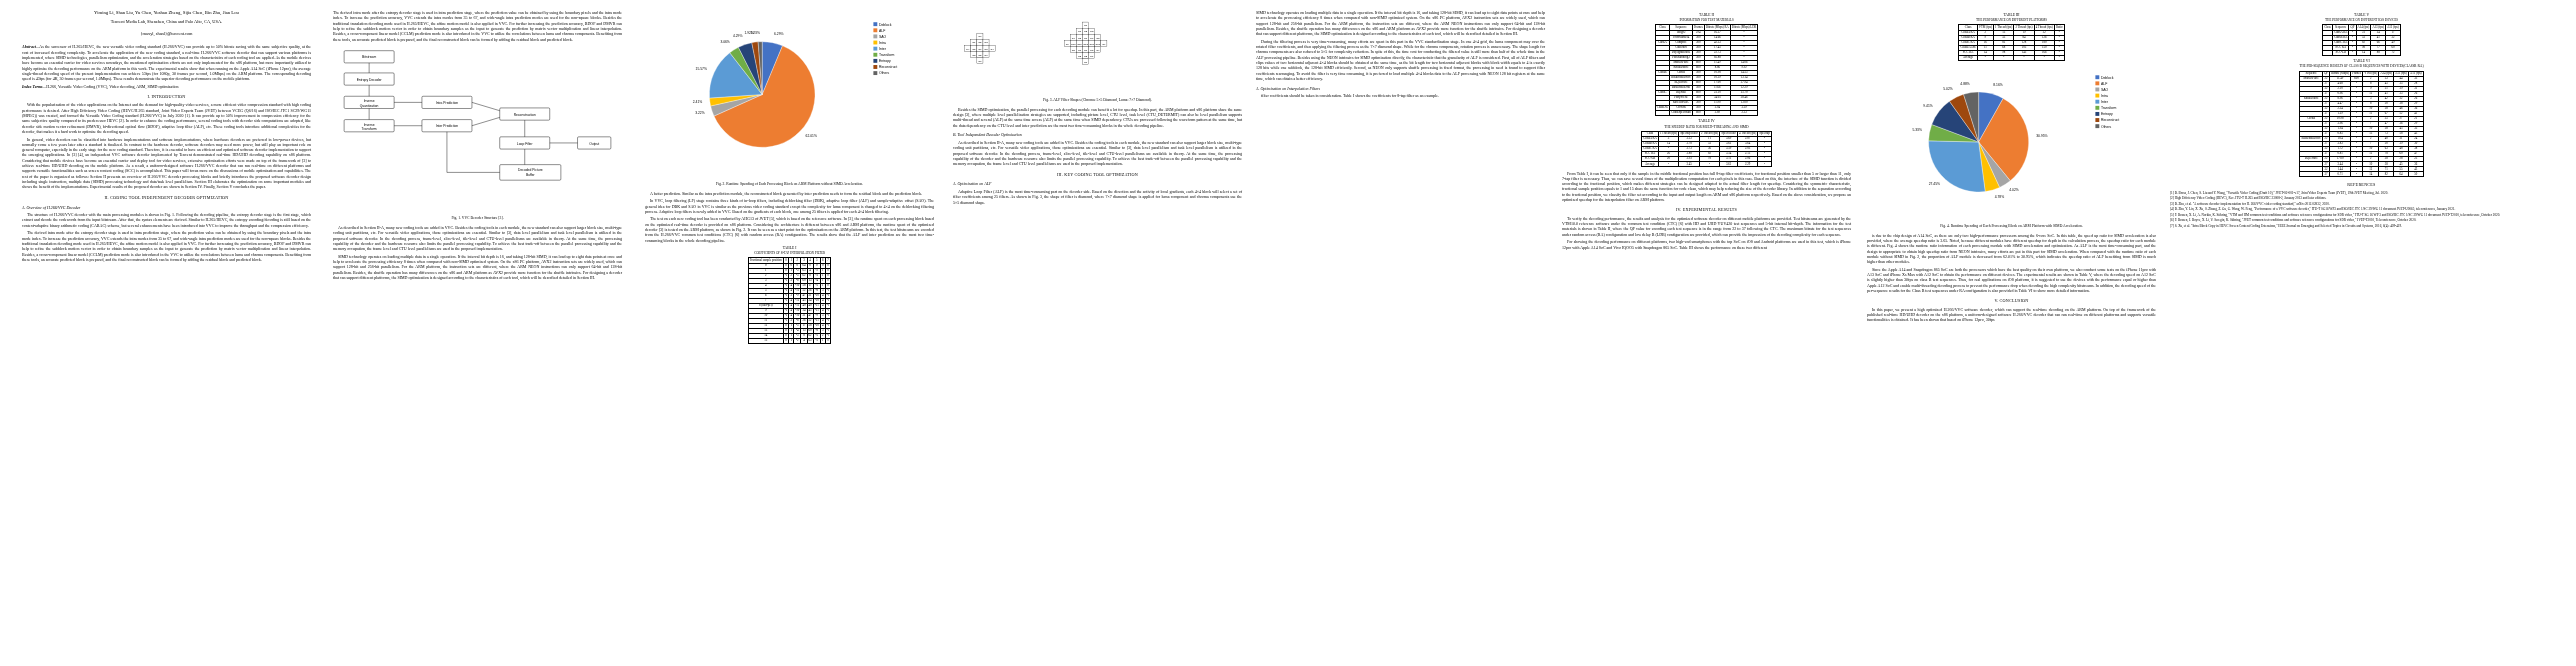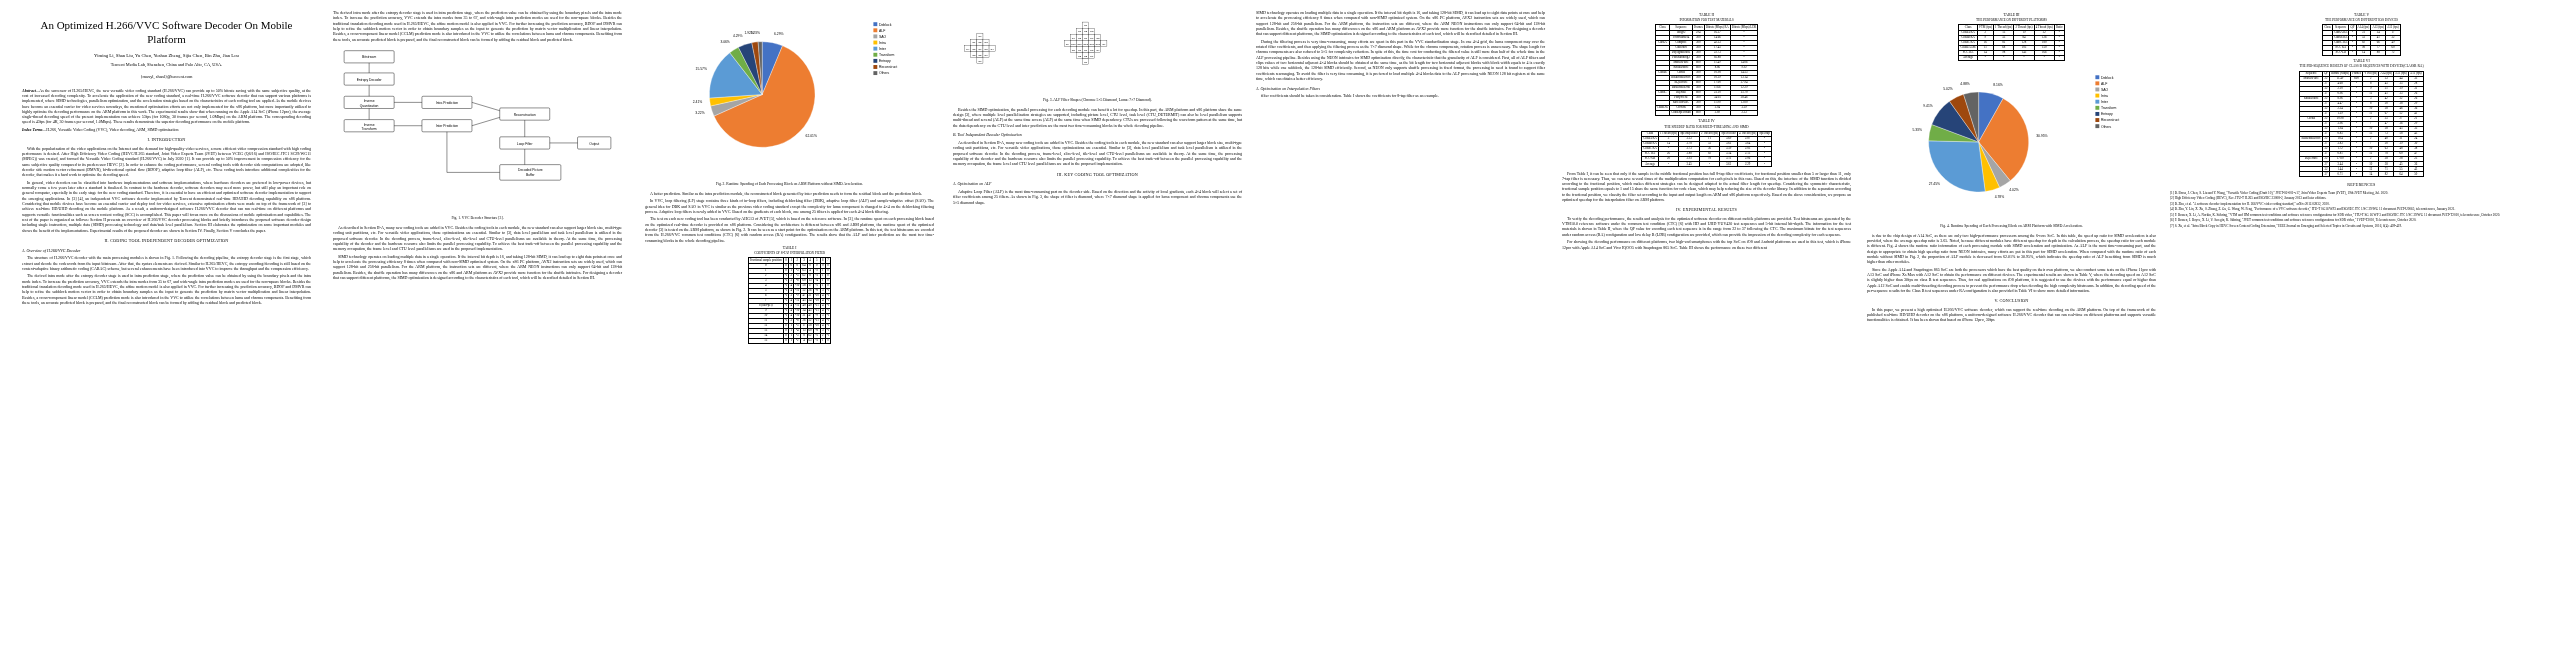--- a/index.html
+++ b/index.html
@@ -35,21 +35,20 @@
   .pieWrap{text-align:center;margin:1.1px 0 0 0;}
   .flowchart{margin:3.3px auto 0 auto;}
   .blockdiag{margin:1.1px auto 0 auto;}
 </style>
 </head>
 <body>
 
 <div class="page">
 
   <div class="col c1">
-    <h1 class="title">An Optimized H.266/VVC Software Decoder On Mobile Platform</h1>
     <div class="authors">Yiming Li, Shan Liu, Yu Chen, Yushan Zheng, Sijia Chen, Bin Zhu, Jian Lou</div>
     <div class="affil">Tencent Media Lab, Shenzhen, China and Palo Alto, CA, USA.</div>
     <div class="email">{maxyl, shanl}@tencent.com</div>
     <div class="abstract">
       <p class="noind"><i><b>Abstract</b>—</i><span>As the successor of H.265/HEVC, the new versatile video coding standard (H.266/VVC) can provide up to 50% bitrate saving with the same subjective quality, at the cost of increased decoding complexity. To accelerate the application of the new coding standard, a real-time H.266/VVC software decoder that can support various platforms is implemented, where SIMD technologies, parallelism optimization, and the acceleration strategies based on the characteristics of each coding tool are applied. As the mobile devices have become an essential carrier for video services nowadays, the mentioned optimization efforts are not only implemented for the x86 platform, but more importantly utilized to highly optimize the decoding performance on the ARM platform in this work. The experimental results show that when running on the Apple A14 SoC (iPhone 12pro), the average single-thread decoding speed of the present implementation can achieve 53fps (for 1080p, 30 frames per second, 1.0Mbps) on the ARM platform. The corresponding decoding speed is 43fps (for 4K, 30 frames per second, 1.0Mbps). These results demonstrate the superior decoding performance on the mobile platform.</span></p>
       <p class="noind"><i><b>Index Terms</b>—</i><span>H.266, Versatile Video Coding (VVC), Video decoding, ARM, SIMD optimization</span></p>
     </div>
     <div class="secthead">I. INTRODUCTION</div>
     <p>With the popularization of the video applications on the Internet and the demand for high-quality video services, a more efficient video compression standard with high coding performance is desired. After High Efficiency Video Coding (HEVC/H.265 standard, Joint Video Experts Team (JVET) between VCEG (Q6/16) and ISO/IEC JTC1 SC29/WG11 (MPEG)) was created, and formed the Versatile Video Coding standard (H.266/VVC) in July 2020 [1]. It can provide up to 50% improvement in compression efficiency for the same subjective quality compared to its predecessor HEVC [2]. In order to enhance the coding performance, several coding tools with decoder side computations are adopted, like decoder side motion vector refinement (DMVR), bi-directional optical flow (BDOF), adaptive loop filter (ALF), etc. These coding tools introduce additional complexities for the decoder, that makes it a hard work to optimize the decoding speed.</p>
     <p>In general, video decoders can be classified into hardware implementations and software implementations, where hardware decoders are preferred in low-power devices, but normally come a few years later after a standard is finalized. In contrast to the hardware decoder, software decoders may need more power, but still play an important role on general computer, especially in the early stage for the new coding standard. Therefore, it is essential to have an efficient and optimized software decoder implementation to support the emerging applications. In [3] [4], an independent VVC software decoder implemented by Tencent demonstrated real-time HD/UHD decoding capability on x86 platform. Considering that mobile devices have become an essential carrier and deploy tool for video services, extensive optimization efforts were made on top of the framework of [3] to achieve real-time HD/UHD decoding on the mobile platform. As a result, a uniform-designed software H.266/VVC decoder that can run real-time on different platforms and supports versatile functionalities such as screen content coding (SCC) is accomplished. This paper will focus more on the discussions of mobile optimization and capabilities. The rest of the paper is organized as follows: Section II presents an overview of H.266/VVC decoder processing blocks and briefly introduces the proposed software decoder design including single instruction, multiple data (SIMD) processing technology and data/task level parallelism. Section III elaborates the optimization on some important modules and shows the benefit of the implementations. Experimental results of the proposed decoder are shown in Section IV. Finally, Section V concludes the paper.</p>

